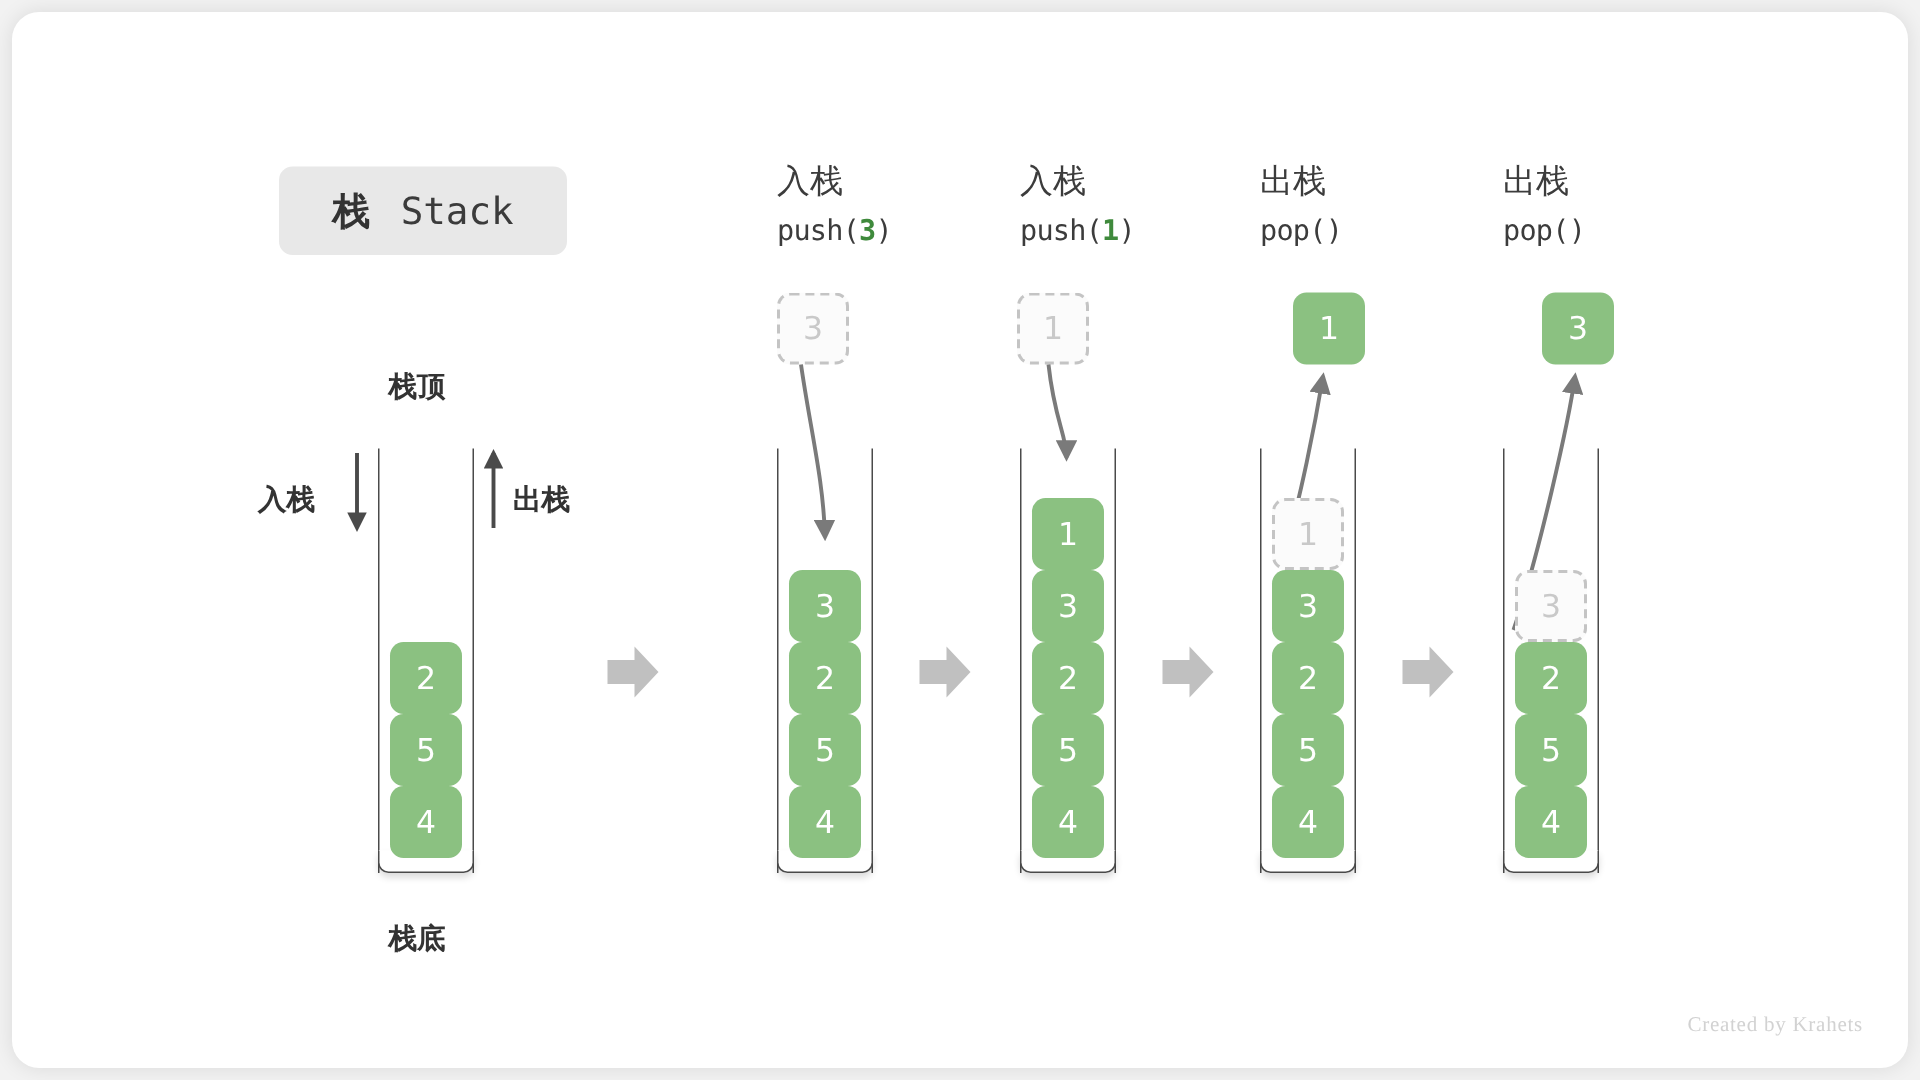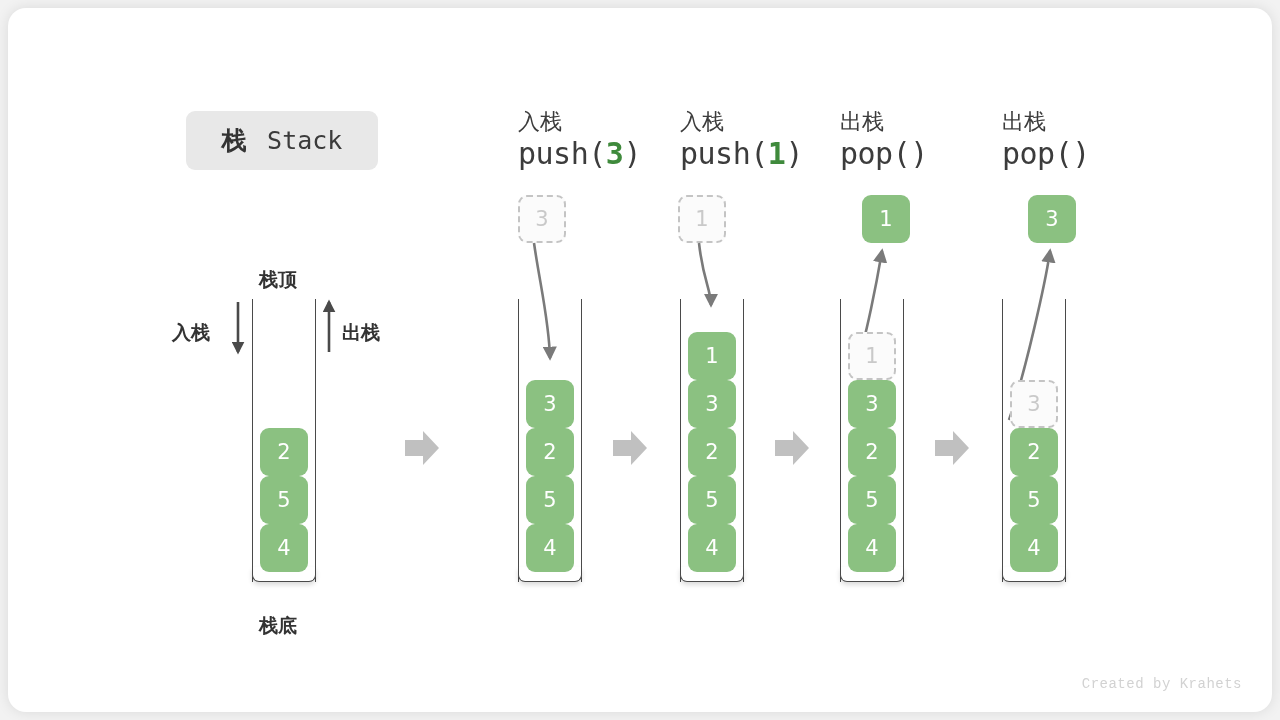--- a/index.html
+++ b/index.html
@@ -74,21 +74,21 @@
     white-space: nowrap;
   }
   .col-head .line1 {
     font-family: "DejaVu Sans", "Liberation Sans", sans-serif;
     font-size: 22px;
     color: #3c3c3c;
     line-height: 30px;
   }
   .col-head .line2 {
     font-family: "DejaVu Sans Mono", "Liberation Mono", monospace;
-    font-size: 30px;
+    font-size: 19px;
     color: #3c3c3c;
     line-height: 34px;
     letter-spacing: -0.5px;
   }
   .col-head .arg {
     color: #3f8a3c;
     font-weight: 700;
   }
 
   
@@ -184,38 +184,38 @@
     width: 1280px;
     height: 720px;
     pointer-events: none;
   }
 
   
   .footer {
     position: absolute;
     right: 38px;
     bottom: 28px;
-    font-family: Liberation Mono, monospace;
+    font-family: Liberation Serif, serif;
     font-size: 14px;
     color: #d2d2d2;
     letter-spacing: 0.5px;
   }
 </style>
 </head>
 <body>
 
 <div id="canvas">
   <div class="card"></div>
 
   <div class="title-chip">
     <span class="t-cjk">栈</span>
     <span class="t-latin">Stack</span>
   </div>
 
-  <div class="cjk-bold" style="left:259px; top:245px;margin-top:22px;">栈顶</div>
+  <div class="cjk-bold" style="left:259px; top:245px;">栈顶</div>
 
   <div class="cjk-bold" style="left:259px; top:613px;font-family:Liberation Serif, serif;">栈底</div>
 
   <div class="cjk-bold" style="left:172px; top:320px;">入栈</div>
 
   <div class="cjk-bold" style="left:342px; top:320px;">出栈</div>
 
   <div class="stack" id="stack-initial" style="left:252px; top:299px;">
     <div class="wall left"></div>
     <div class="wall right"></div>

